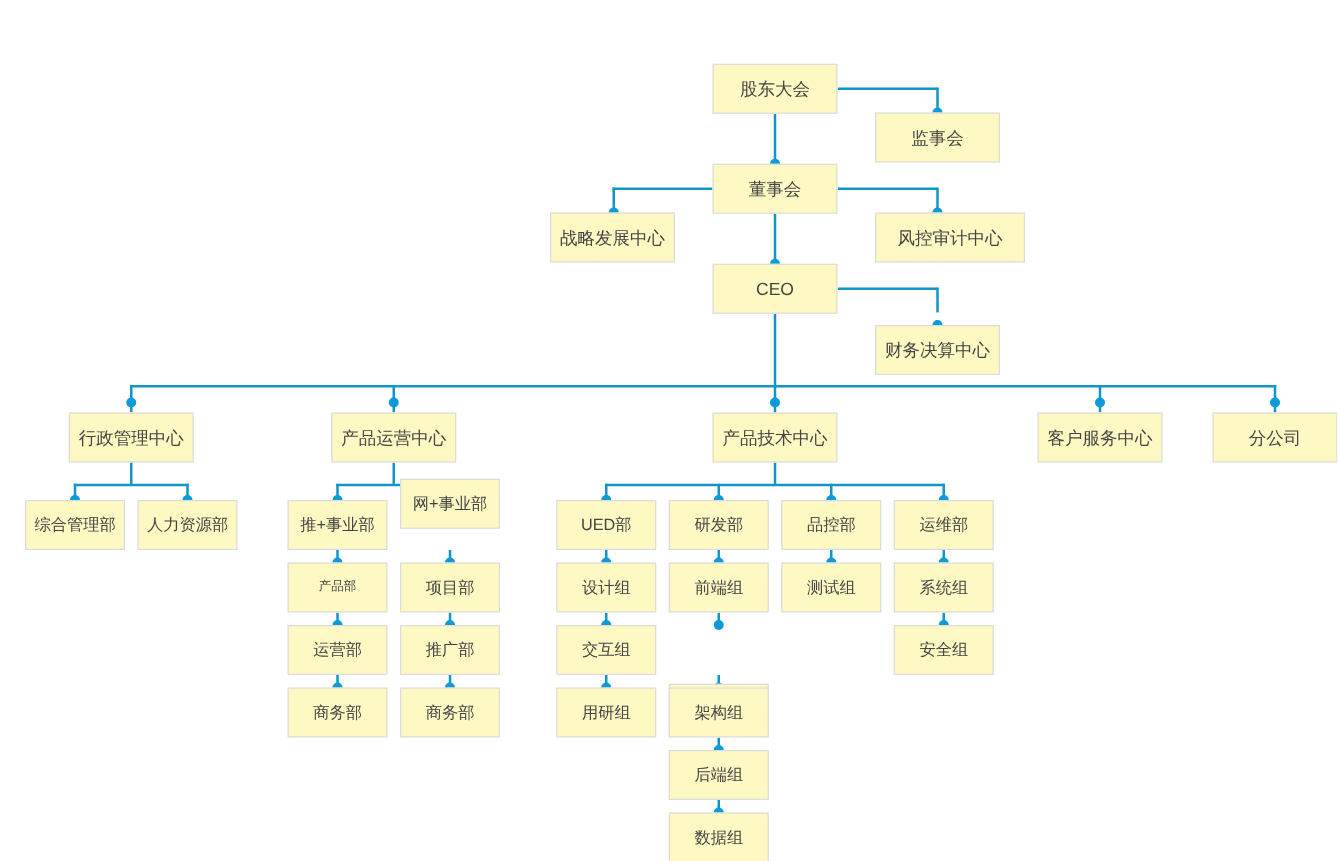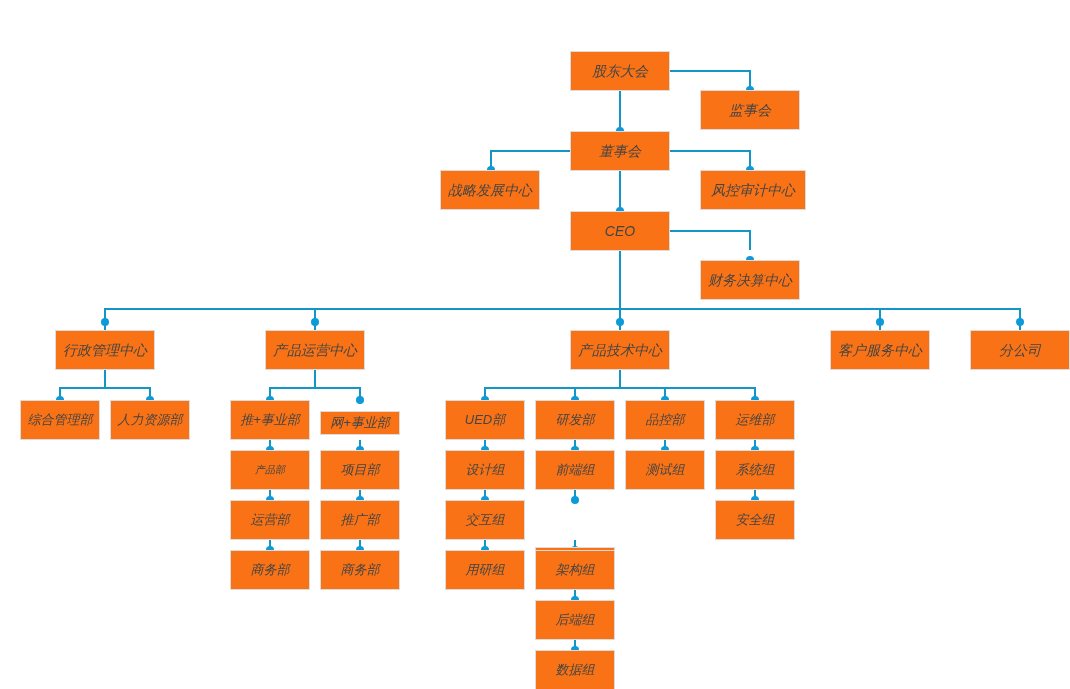--- a/index.html
+++ b/index.html
@@ -14,31 +14,30 @@
     position: relative;
     width: 1070px;
     height: 689px;
     background: #ffffff;
     overflow: hidden;
   }
   .node {
     position: absolute;
     box-sizing: border-box;
     border: 1px solid #dcdcdc;
-    background: #f97316;
+    background: #fef9c3;
     color: #444444;
     font-size: 14px;
     display: flex;
     align-items: center;
     justify-content: center;
     text-align: left;
     line-height: 1.2;
     white-space: nowrap;
     z-index: 3;
-    font-style: italic;
   }
   .hline {
     position: absolute;
     height: 2px;
     background: #1296c8;
     z-index: 1;
   }
   .vline {
     position: absolute;
     width: 2px;
@@ -72,21 +71,21 @@
   <div class="node" style="left:570px; top:131px; width:100px; height:40px;">董事会</div>
 
   <div class="hline" style="left:490px; top:150px; width:80px;"></div>
   <div class="vline" style="left:490px; top:150px; height:20px;"></div>
   <div class="dot" style="left:487px; top:166px;"></div>
   <div class="node" style="left:440px; top:170px; width:100px; height:40px;">战略发展中心</div>
 
   <div class="hline" style="left:670px; top:150px; width:80px;"></div>
   <div class="vline" style="left:749px; top:150px; height:20px;"></div>
   <div class="dot" style="left:746px; top:166px;"></div>
-  <div class="node" style="left:700px; top:170px; width:106px; height:40px;">风控审计中心</div>
+  <div class="node" style="left:700px; top:170px; width:120px; height:40px;">风控审计中心</div>
 
   <div class="vline" style="left:619px; top:171px; height:40px;"></div>
   <div class="dot" style="left:616px; top:207px;"></div>
 
   <div class="node" style="left:570px; top:211px; width:100px; height:40px;">CEO</div>
 
   <div class="hline" style="left:670px; top:230px; width:80px;"></div>
   <div class="vline" style="left:749px; top:230px; height:20px;"></div>
   <div class="dot" style="left:746px; top:256px;"></div>
   <div class="node" style="left:700px; top:260px; width:100px; height:40px;">财务决算中心</div>
@@ -137,21 +136,21 @@
   <div class="vline" style="left:269px; top:440px; height:10px;"></div>
   <div class="dot" style="left:266px; top:446px;"></div>
   <div class="node" style="left:230px; top:450px; width:80px; height:40px; font-size:10px;">产品部</div>
   <div class="vline" style="left:269px; top:490px; height:10px;"></div>
   <div class="dot" style="left:266px; top:496px;"></div>
   <div class="node" style="left:230px; top:500px; width:80px; height:40px; font-size:13px;">运营部</div>
   <div class="vline" style="left:269px; top:540px; height:10px;"></div>
   <div class="dot" style="left:266px; top:546px;"></div>
   <div class="node" style="left:230px; top:550px; width:80px; height:40px; font-size:13px;">商务部</div>
 
-  <div class="node" style="left:320px; top:411px; width:80px; height:24px; font-size:13px;">网+事业部</div>
+  <div class="node" style="left:320px; top:383px; width:80px; height:40px; font-size:13px;">网+事业部</div>
   <div class="vline" style="left:359px; top:440px; height:10px;"></div>
   <div class="dot" style="left:356px; top:446px;"></div>
   <div class="node" style="left:320px; top:450px; width:80px; height:40px; font-size:13px;">项目部</div>
   <div class="vline" style="left:359px; top:490px; height:10px;"></div>
   <div class="dot" style="left:356px; top:496px;"></div>
   <div class="node" style="left:320px; top:500px; width:80px; height:40px; font-size:13px;">推广部</div>
   <div class="vline" style="left:359px; top:540px; height:10px;"></div>
   <div class="dot" style="left:356px; top:546px;"></div>
   <div class="node" style="left:320px; top:550px; width:80px; height:40px; font-size:13px;">商务部</div>
 

